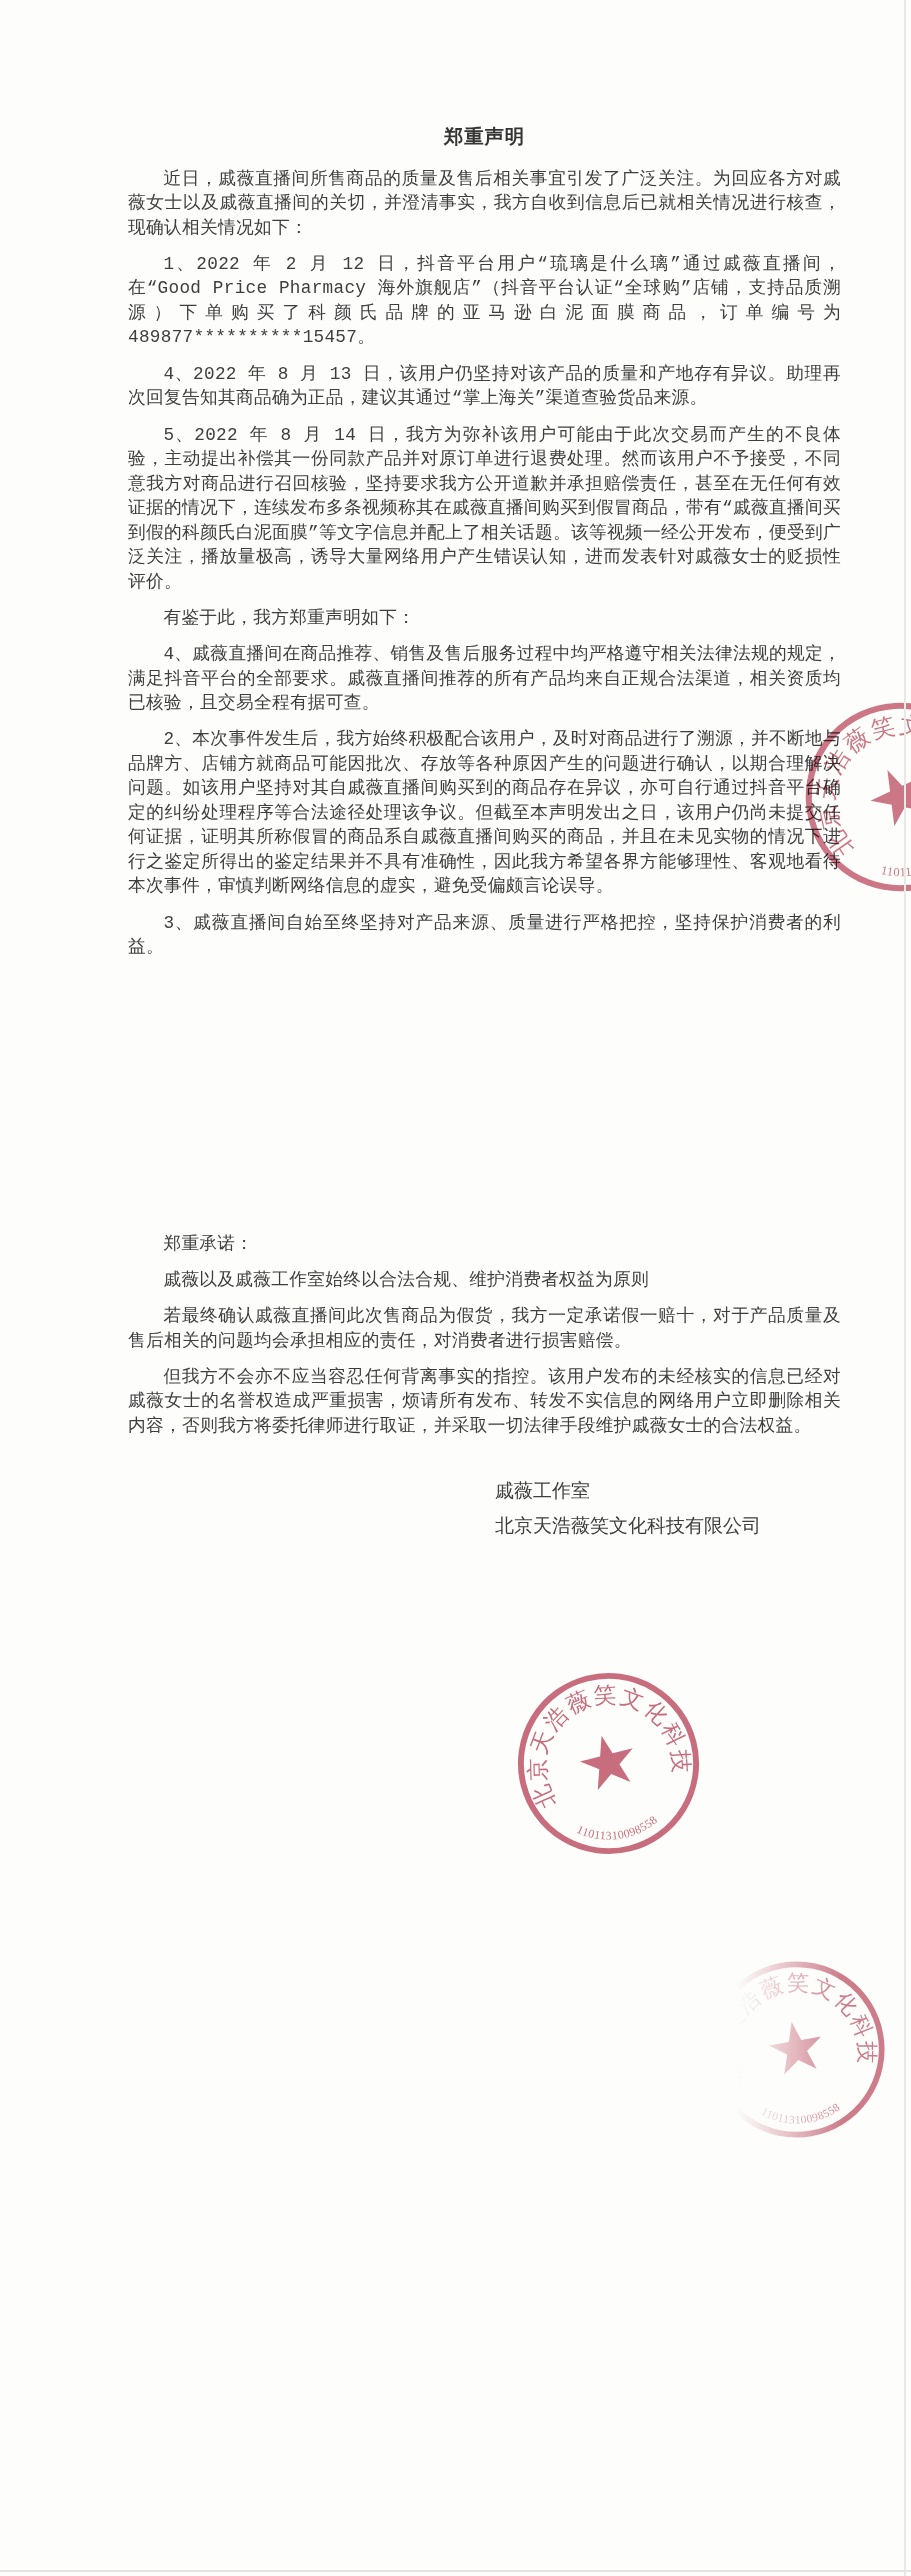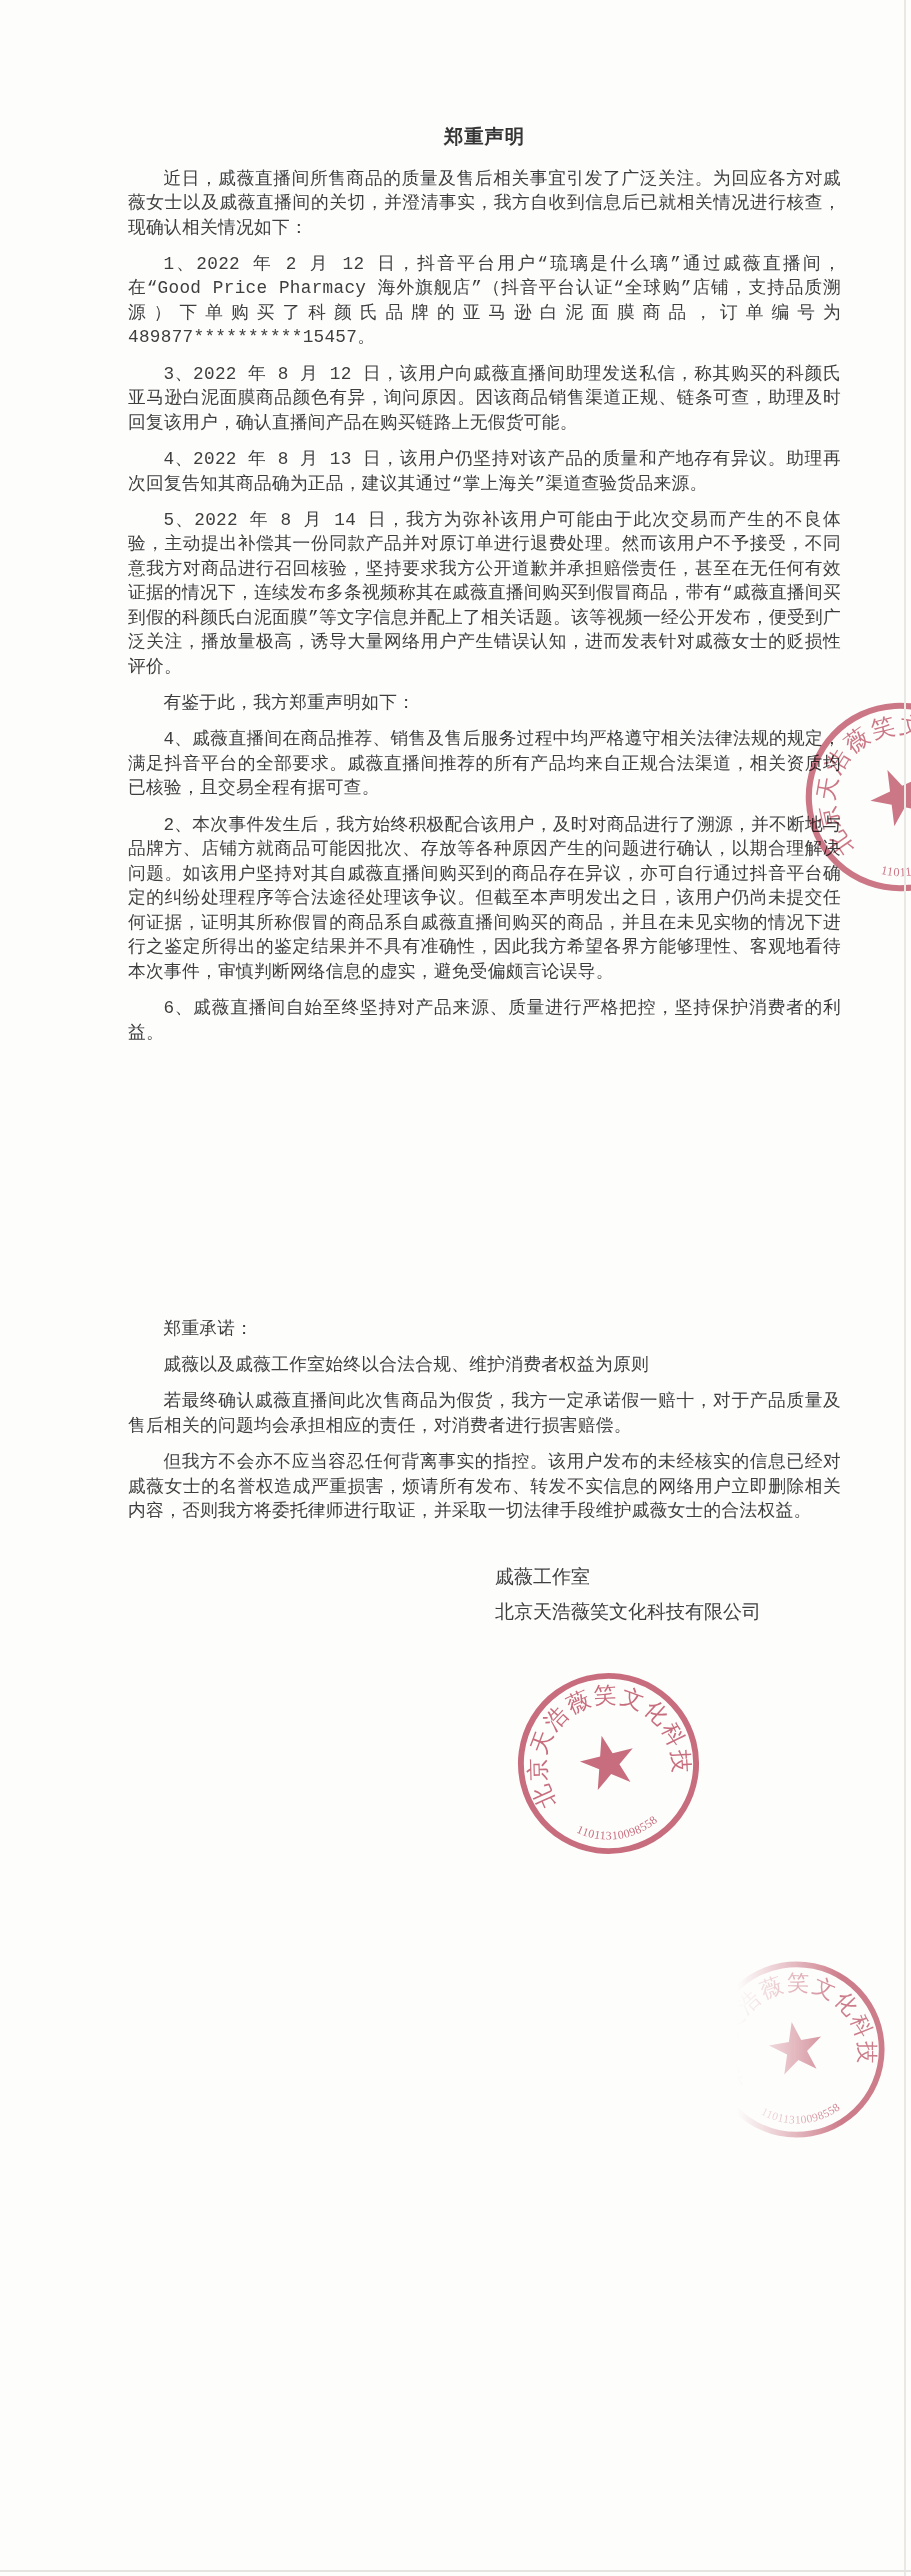--- a/index.html
+++ b/index.html
@@ -89,27 +89,26 @@
 </head>
 <body>
 
 <div class="page">
 
   <div class="doc" style="color: rgb(62, 62, 62);">
     <h1 class="doc-title">郑重声明</h1>
 
     <p class="para">近日，戚薇直播间所售商品的质量及售后相关事宜引发了广泛关注。为回应各方对戚薇女士以及戚薇直播间的关切，并澄清事实，我方自收到信息后已就相关情况进行核查，现确认相关情况如下：</p>
     <p class="para">1、2022 年 2 月 12 日，抖音平台用户“琉璃是什么璃”通过戚薇直播间，在“Good Price Pharmacy 海外旗舰店”（抖音平台认证“全球购”店铺，支持品质溯源）下单购买了科颜氏品牌的亚马逊白泥面膜商品，订单编号为 489877**********15457。</p>
-    <p class="para">3、2022 年 8 月 12 日，该用户向戚薇直播间助理发送私信，称其购买的科颜氏亚马逊白泥面膜商品颜色有异，询问原因。因该商品销售渠道正规、链条可查，助理及时回复该用户，确认直播间产品在购买链路上无假货可能。</p>
     <p class="para">4、2022 年 8 月 13 日，该用户仍坚持对该产品的质量和产地存有异议。助理再次回复告知其商品确为正品，建议其通过“掌上海关”渠道查验货品来源。</p>
     <p class="para">5、2022 年 8 月 14 日，我方为弥补该用户可能由于此次交易而产生的不良体验，主动提出补偿其一份同款产品并对原订单进行退费处理。然而该用户不予接受，不同意我方对商品进行召回核验，坚持要求我方公开道歉并承担赔偿责任，甚至在无任何有效证据的情况下，连续发布多条视频称其在戚薇直播间购买到假冒商品，带有“戚薇直播间买到假的科颜氏白泥面膜”等文字信息并配上了相关话题。该等视频一经公开发布，便受到广泛关注，播放量极高，诱导大量网络用户产生错误认知，进而发表针对戚薇女士的贬损性评价。</p>
     <p class="para">有鉴于此，我方郑重声明如下：</p>
     <p class="para">4、戚薇直播间在商品推荐、销售及售后服务过程中均严格遵守相关法律法规的规定，满足抖音平台的全部要求。戚薇直播间推荐的所有产品均来自正规合法渠道，相关资质均已核验，且交易全程有据可查。</p>
     <p class="para">2、本次事件发生后，我方始终积极配合该用户，及时对商品进行了溯源，并不断地与品牌方、店铺方就商品可能因批次、存放等各种原因产生的问题进行确认，以期合理解决问题。如该用户坚持对其自戚薇直播间购买到的商品存在异议，亦可自行通过抖音平台确定的纠纷处理程序等合法途径处理该争议。但截至本声明发出之日，该用户仍尚未提交任何证据，证明其所称假冒的商品系自戚薇直播间购买的商品，并且在未见实物的情况下进行之鉴定所得出的鉴定结果并不具有准确性，因此我方希望各界方能够理性、客观地看待本次事件，审慎判断网络信息的虚实，避免受偏颇言论误导。</p>
-    <p class="para">6、戚薇直播间自始至终坚持对产品来源、质量进行严格把控，坚持保护消费者的利益。</p>
+    <p class="para">3、戚薇直播间自始至终坚持对产品来源、质量进行严格把控，坚持保护消费者的利益。</p>
 
     <div class="section-gap"></div>
 
     <p class="para">郑重承诺：</p>
     <p class="para">戚薇以及戚薇工作室始终以合法合规、维护消费者权益为原则</p>
     <p class="para">若最终确认戚薇直播间此次售商品为假货，我方一定承诺假一赔十，对于产品质量及售后相关的问题均会承担相应的责任，对消费者进行损害赔偿。</p>
     <p class="para">但我方不会亦不应当容忍任何背离事实的指控。该用户发布的未经核实的信息已经对戚薇女士的名誉权造成严重损害，烦请所有发布、转发不实信息的网络用户立即删除相关内容，否则我方将委托律师进行取证，并采取一切法律手段维护戚薇女士的合法权益。</p>
 
     <div class="signature">
       <div class="sig-line">戚薇工作室</div>

